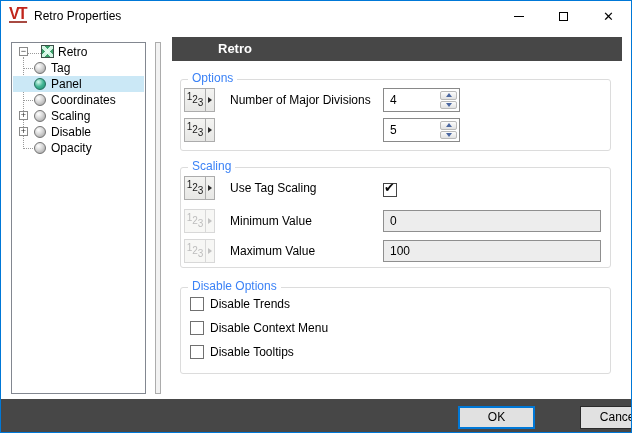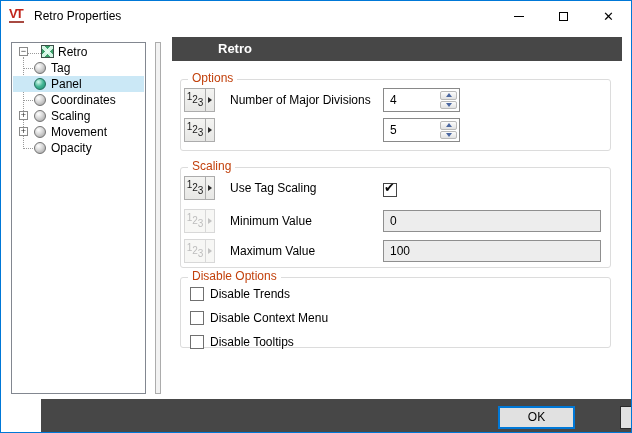--- a/index.html
+++ b/index.html
@@ -3,21 +3,21 @@
 <meta charset="utf-8">
 <style>
   html,body{margin:0;padding:0;background:#fff;}
   .win{
     position:relative;width:632px;height:433px;box-sizing:border-box;
     border:1px solid #0078D7;background:#fff;overflow:hidden;
     font-family:"Liberation Sans","DejaVu Sans",sans-serif;font-size:12px;color:#000;
   }
   
   .titlebar{position:absolute;left:0;top:0;right:0;height:30px;background:#fff;}
-  .logo{position:absolute;left:8px;top:6px;font-weight:bold;font-size:13px;
+  .logo{position:absolute;left:8px;top:6px;font-weight:bold;font-size:16px;
         color:#C1251B;letter-spacing:-2px;border-bottom:2px solid #A84A42;
         line-height:14px;padding-right:2px;}
   .apptitle{position:absolute;left:33px;top:8px;font-size:12px;color:#000;}
   .cap{position:absolute;top:0;width:45px;height:30px;display:flex;
        align-items:center;justify-content:center;background:#fff;}
   .cap.min{left:495px;} .cap.max{left:540px;} .cap.close{left:585px;}
   .glyph-min{display:block;width:10px;border-top:1px solid #000;}
   .glyph-max{display:block;width:9px;height:9px;border:1px solid #000;box-sizing:border-box;}
   .glyph-close{font-size:13px;line-height:13px;color:#000;}
   
@@ -47,23 +47,23 @@
   .splitter{position:absolute;left:154px;top:41px;width:6px;height:352px;box-sizing:border-box;
             border:1px solid #ACACAC;background:#F2F2F2;}
   
   .band{position:absolute;left:171px;top:36px;width:450px;height:24px;background:#474747;}
   .band .bandtext{display:block;padding-left:46px;line-height:24px;color:#fff;
                   font-weight:bold;font-size:13px;}
   .group{position:absolute;left:179px;width:431px;box-sizing:border-box;
          border:1px solid #DCDCDC;border-radius:3px;background:#fff;}
   .group.options{top:78px;height:72px;}
   .group.scaling{top:166px;height:101px;}
-  .group.disable{top:276px;height:71px;}
+  .group.disable{top:286px;height:87px;}
   .grouplabel{position:absolute;top:-9px;left:7px;background:#fff;padding:0 4px;
-              line-height:14px;color:#c2410c;}
+              line-height:14px;color:#3b82f6;}
   .rowlabel{position:absolute;line-height:24px;white-space:nowrap;}
   
   .numbtn{position:absolute;left:3px;width:31px;height:24px;box-sizing:border-box;
           border:1px solid #ACACAC;background:linear-gradient(#F4F4F2,#E7E7E5);display:flex;}
   .numbtn .digits{width:20px;text-align:center;font-size:10px;color:#1a1a1a;}
   .numbtn .digits .d1{display:inline-block;transform:translateY(2px);}
   .numbtn .digits .d2{display:inline-block;transform:translateY(5px);}
   .numbtn .digits .d3{display:inline-block;transform:translateY(8px);}
   .numbtn .arrowseg{flex:1;border-left:1px solid #ACACAC;display:flex;
                     align-items:center;justify-content:center;}
@@ -87,21 +87,21 @@
           border-top:4px solid #4A66A0;}
   
   .field{position:absolute;left:202px;width:218px;height:22px;box-sizing:border-box;
          border:1px solid #8F8F8F;background:#EDEDED;line-height:20px;padding-left:6px;}
   .checkbox{position:absolute;width:14px;height:14px;box-sizing:border-box;
             border:1px solid #707070;background:#fff;}
   .checkbox.checked{border-color:#454545;}
   .checkbox .mark{position:absolute;left:0px;top:-3px;font-size:13px;line-height:14px;
                   color:#0b0b0b;}
   
-  .footer{position:absolute;left:0;right:0;top:398px;height:33px;background:#474747;margin-left:40px;}
+  .footer{position:absolute;left:0;right:0;top:398px;height:33px;background:#474747;}
   .btn{position:absolute;top:7px;width:77px;height:23px;box-sizing:border-box;
        background:#E1E1E1;text-align:center;color:#000;}
   .btn.ok{left:457px;border:2px solid #0078D7;line-height:19px;}
   .btn.cancel{left:579px;border:1px solid #2B2B2B;line-height:21px;}
 </style>
 </head>
 <body>
 
 <div class="win">
 
@@ -150,21 +150,21 @@
 
     <div class="trow" style="top:65px">
       <span class="expander">+</span>
       <span class="sphere"></span>
       <span class="lbl" style="left:38px">Scaling</span>
     </div>
 
     <div class="trow" style="top:81px">
       <span class="expander">+</span>
       <span class="sphere"></span>
-      <span class="lbl" style="left:38px">Movement</span>
+      <span class="lbl" style="left:38px">Disable</span>
     </div>
 
     <div class="trow" style="top:97px">
       <span class="sphere"></span>
       <span class="lbl" style="left:38px">Opacity</span>
     </div>
   </div>
 
   <div class="splitter"></div>
 

